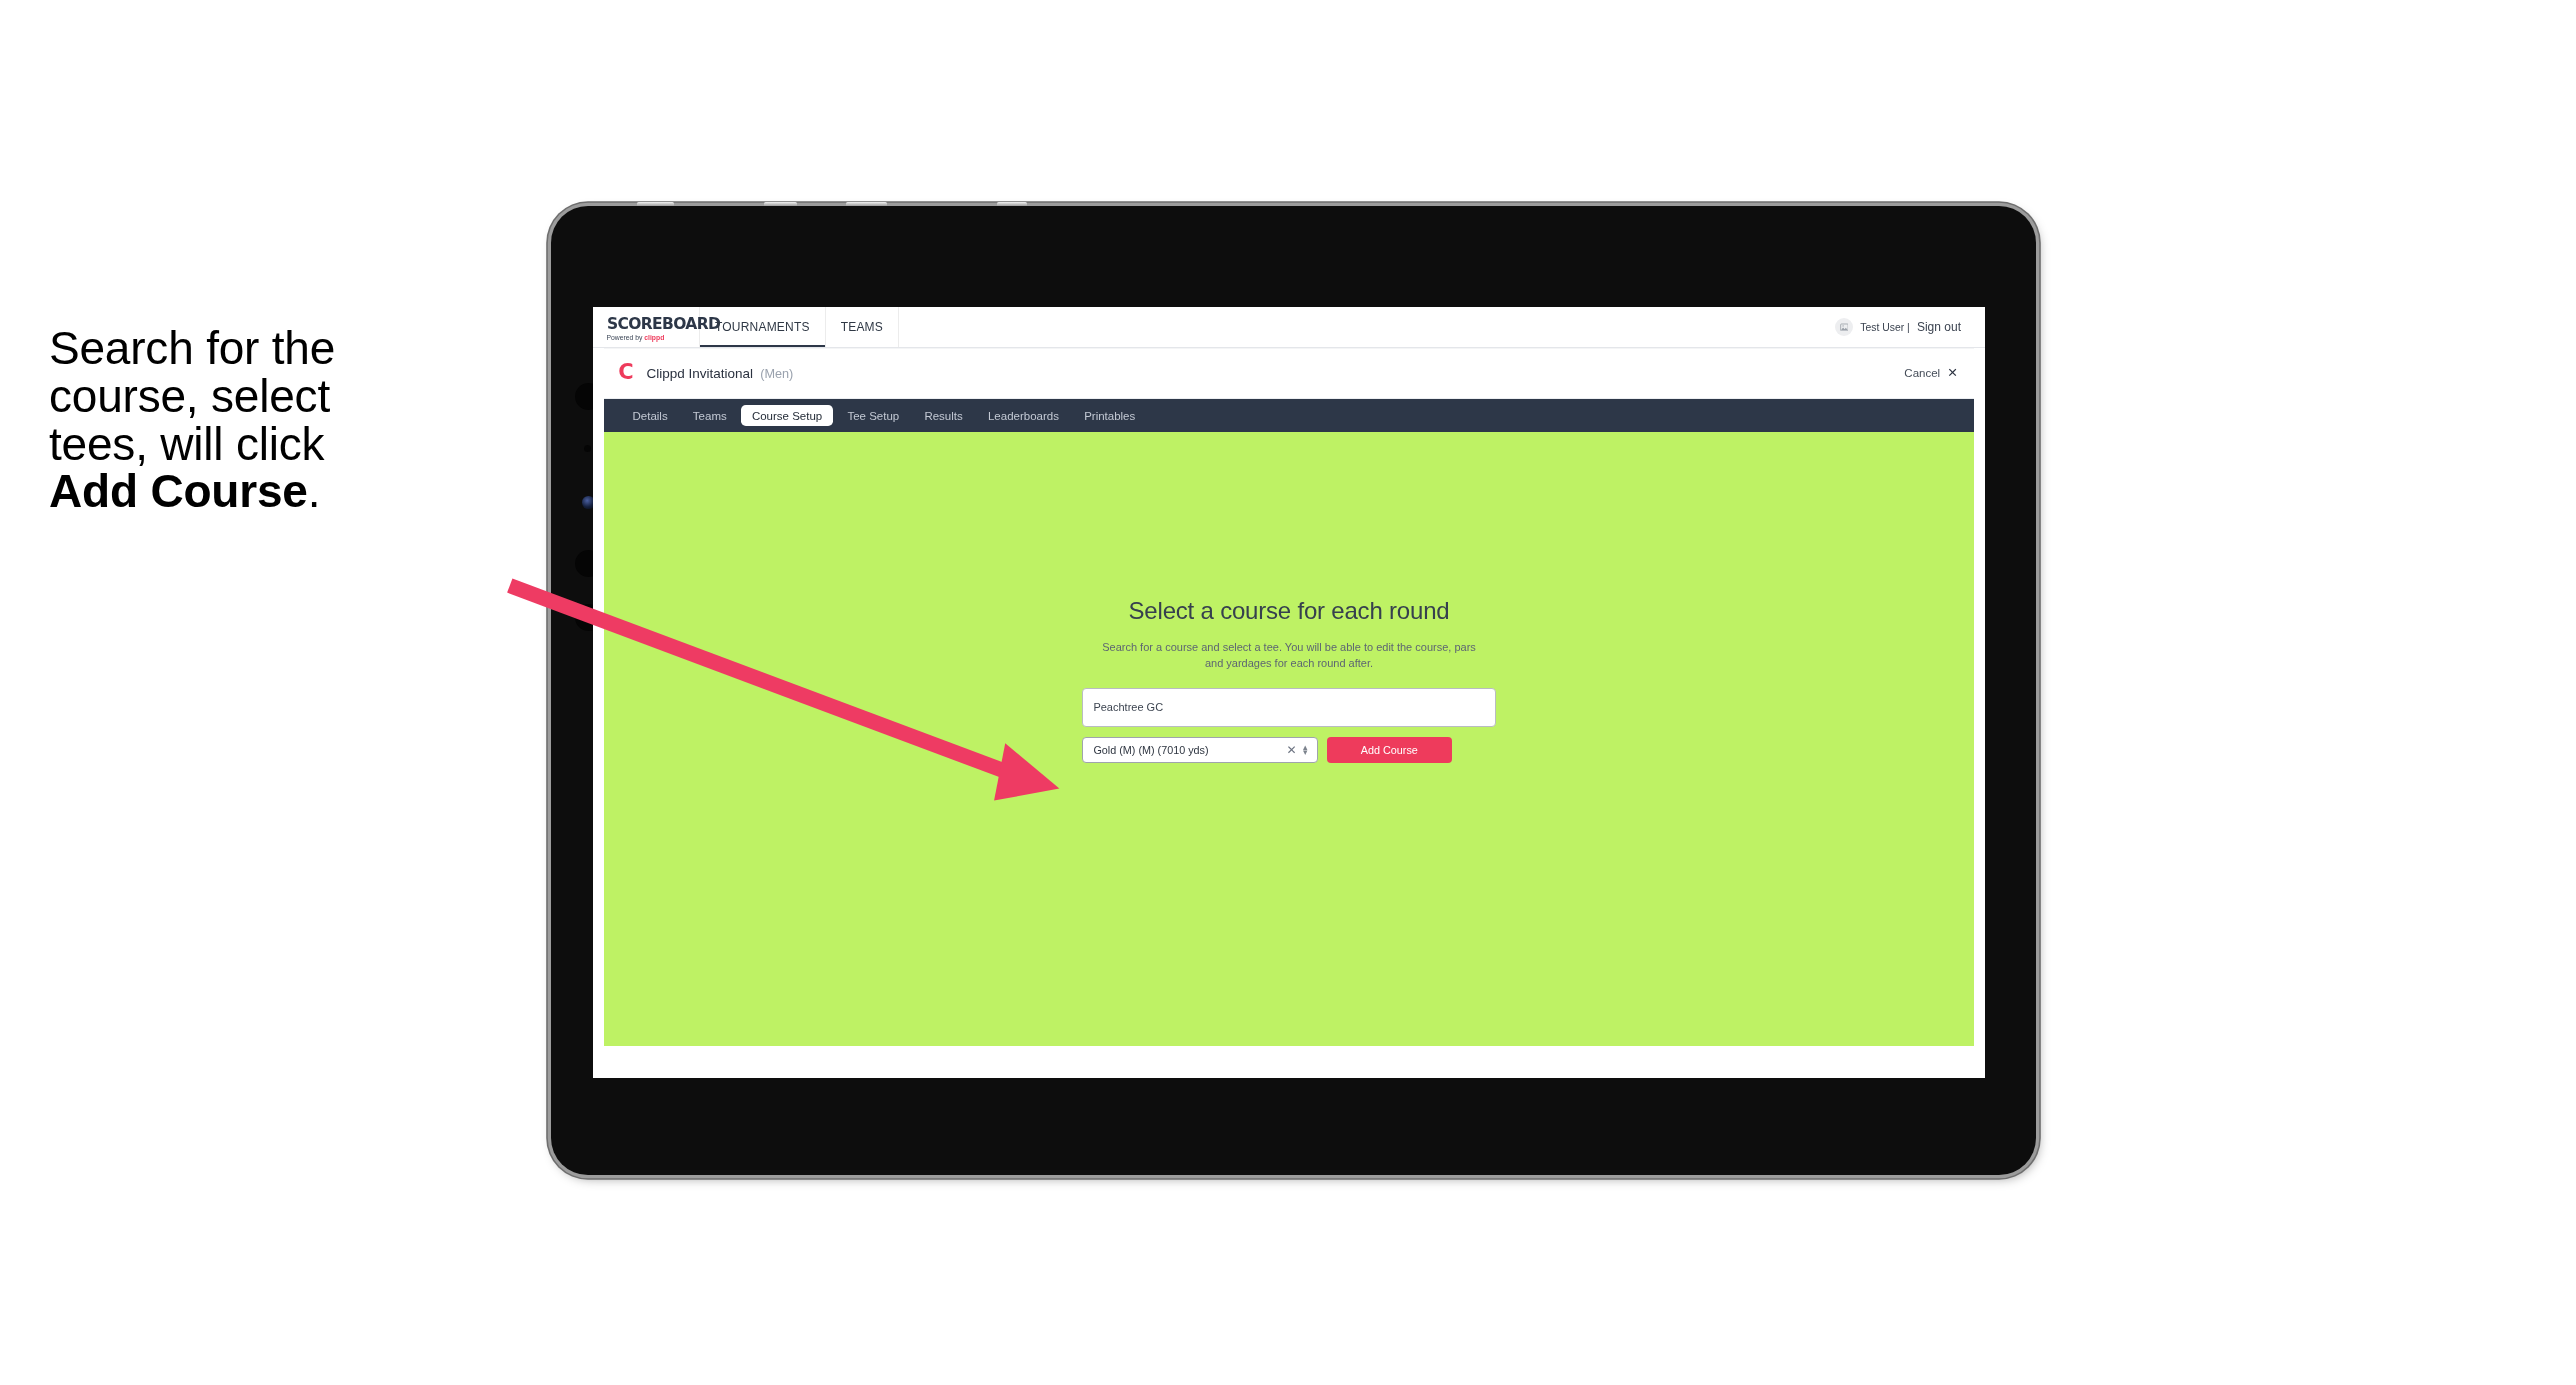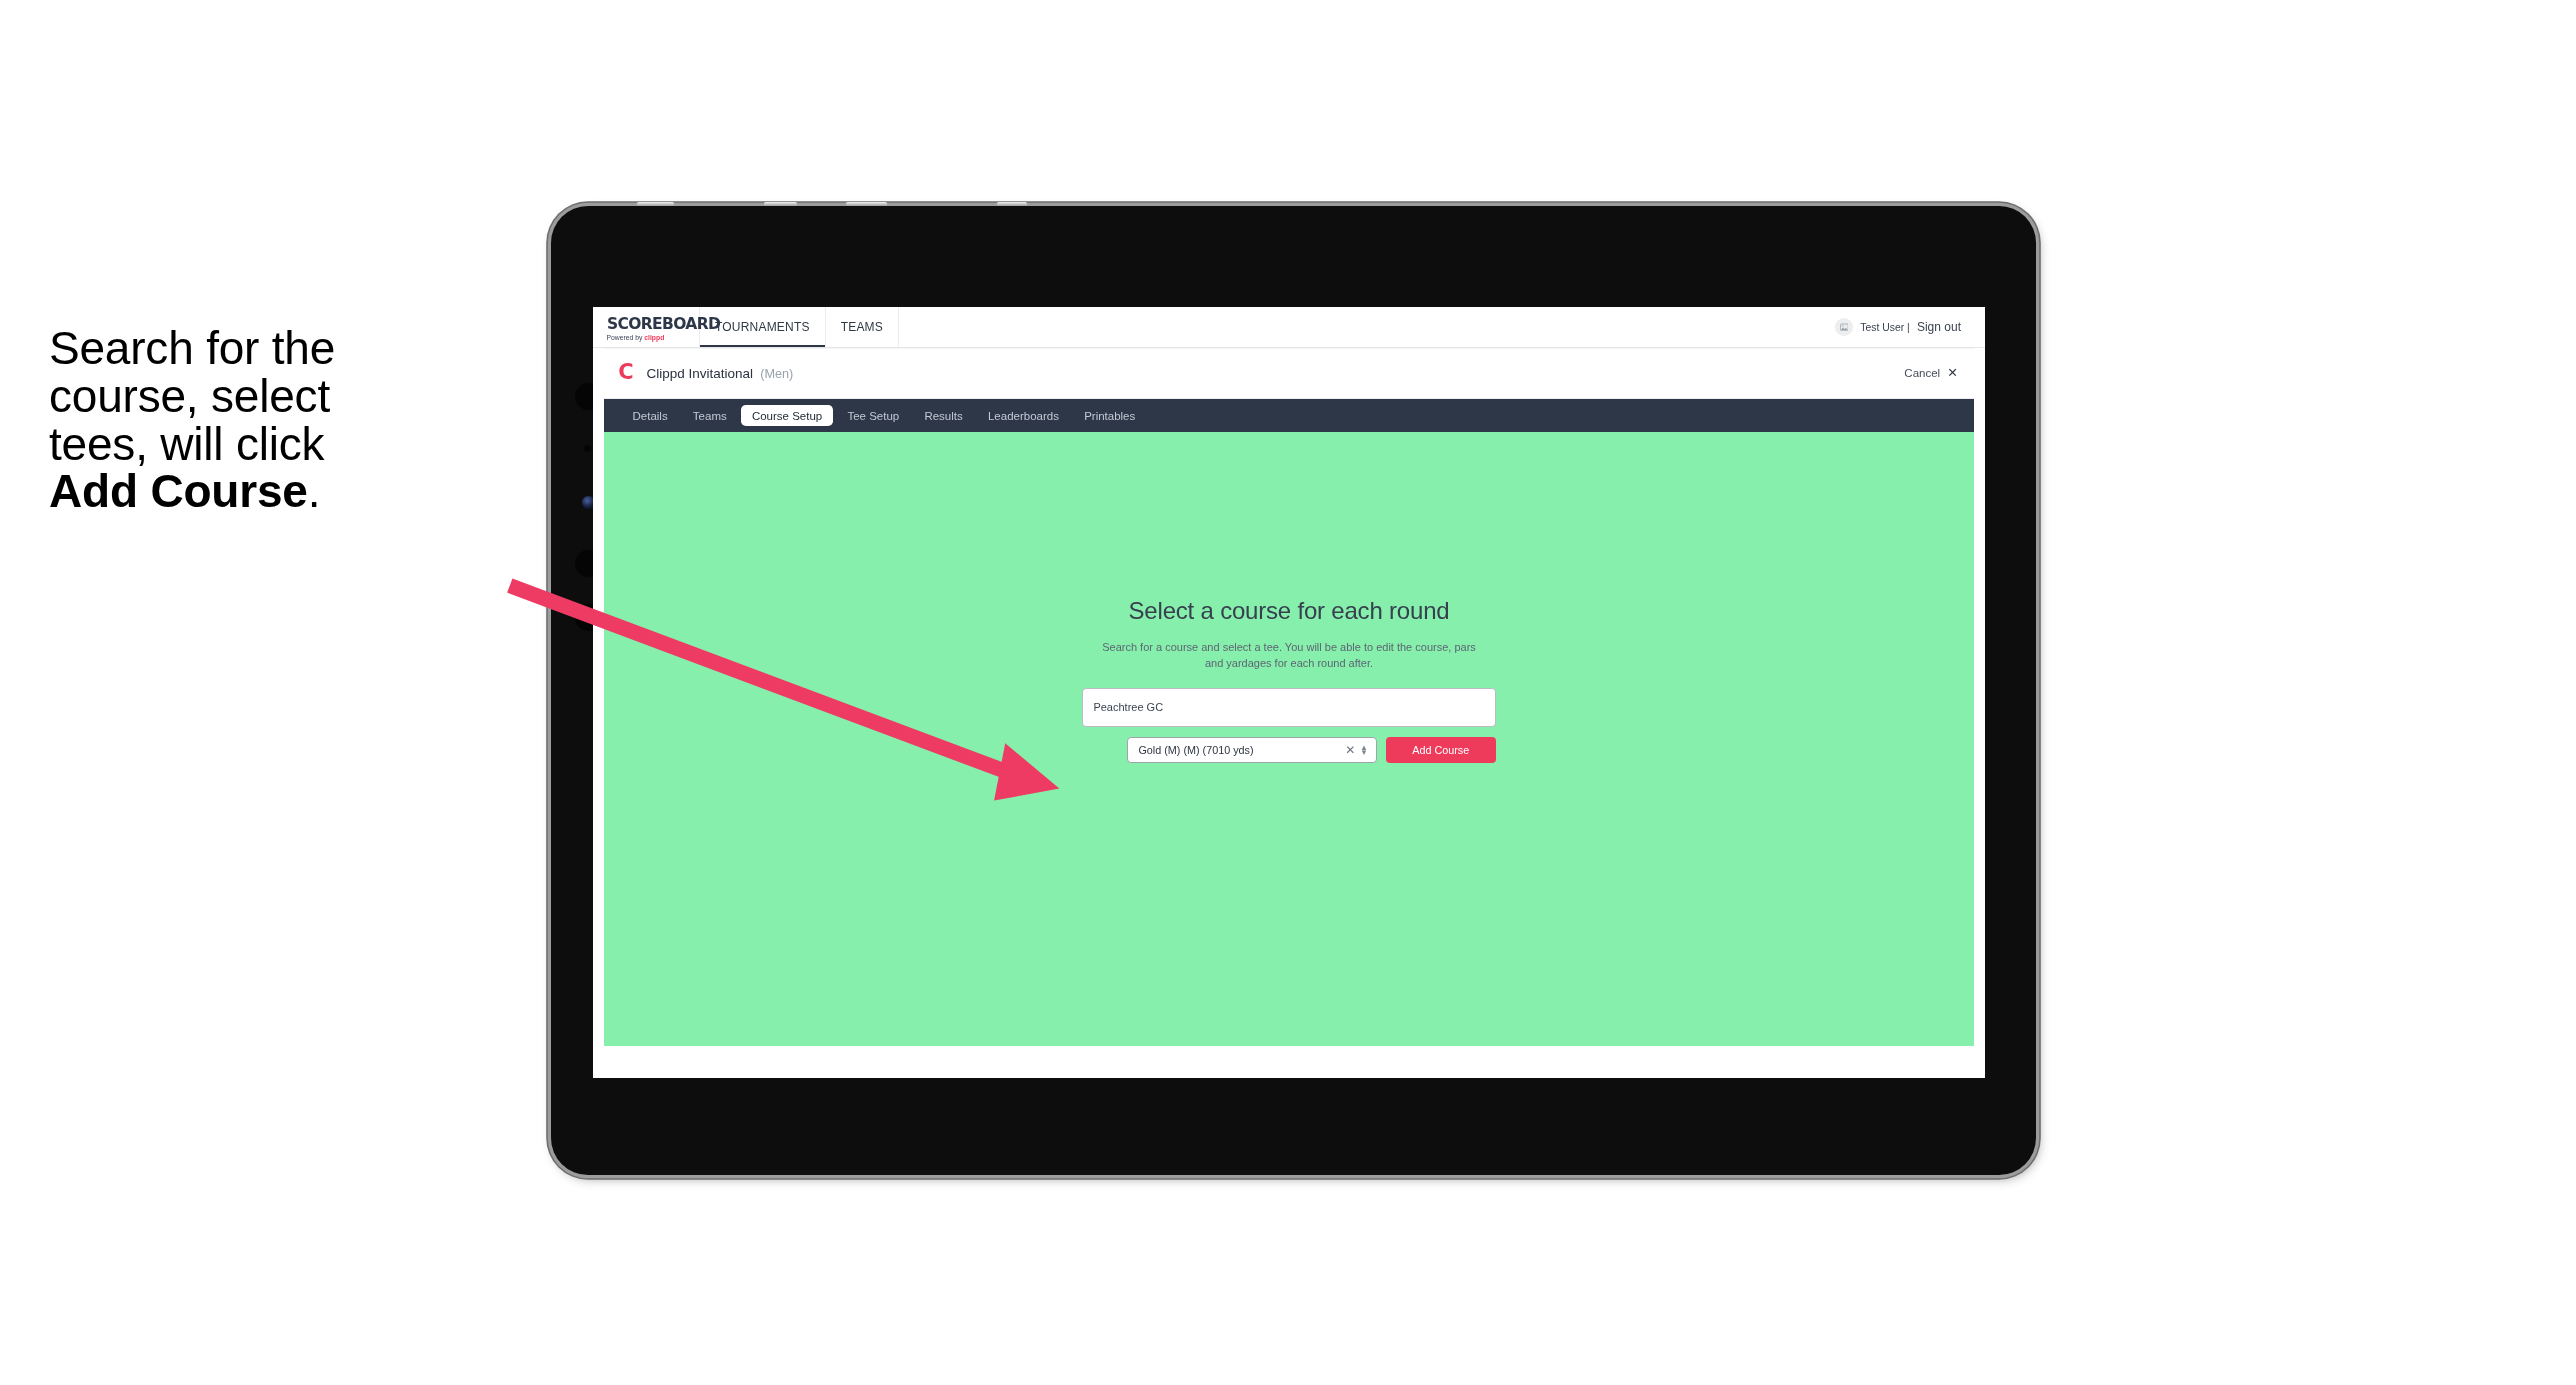--- a/index.html
+++ b/index.html
@@ -231,21 +231,21 @@
   }
   .secnav-item.active {
     background: #ffffff;
     color: #1f2733;
     font-weight: normal;
   }
 
   
   .body-area {
     position: relative;
-    background: #86efac;
+    background: #bef264;
     height: 614px;
     margin: 0 11px;
     border-top: 0;
   }
 
   .course-panel {
     position: absolute;
     left: 50%;
     transform: translateX(-50%);
     top: 165px;
@@ -282,32 +282,31 @@
     cursor: text;
   }
 
   .tee-row {
     margin-top: 10.4px;
     display: flex;
     align-items: center;
     gap: 8.8px;
   }
   .tee-select {
-    width: 280px;
+    width: 236px;
     height: 26px;
     border: 0.8px solid #9fa4ac;
     border-radius: 4px;
     background: #ffffff;
     display: flex;
     align-items: center;
     padding: 0 7.2px 0 10.4px;
     font-size: 10.8px;
     color: #2e3540;
     cursor: pointer;
-    margin-left: 45px;
   }
   .tee-value { flex: 1; text-align: left; white-space: nowrap; }
   .tee-clear {
     color: #6b7280;
     font-size: 12px;
     line-height: 1;
     padding: 0 4px;
     cursor: pointer;
   }
   .tee-stepper {

